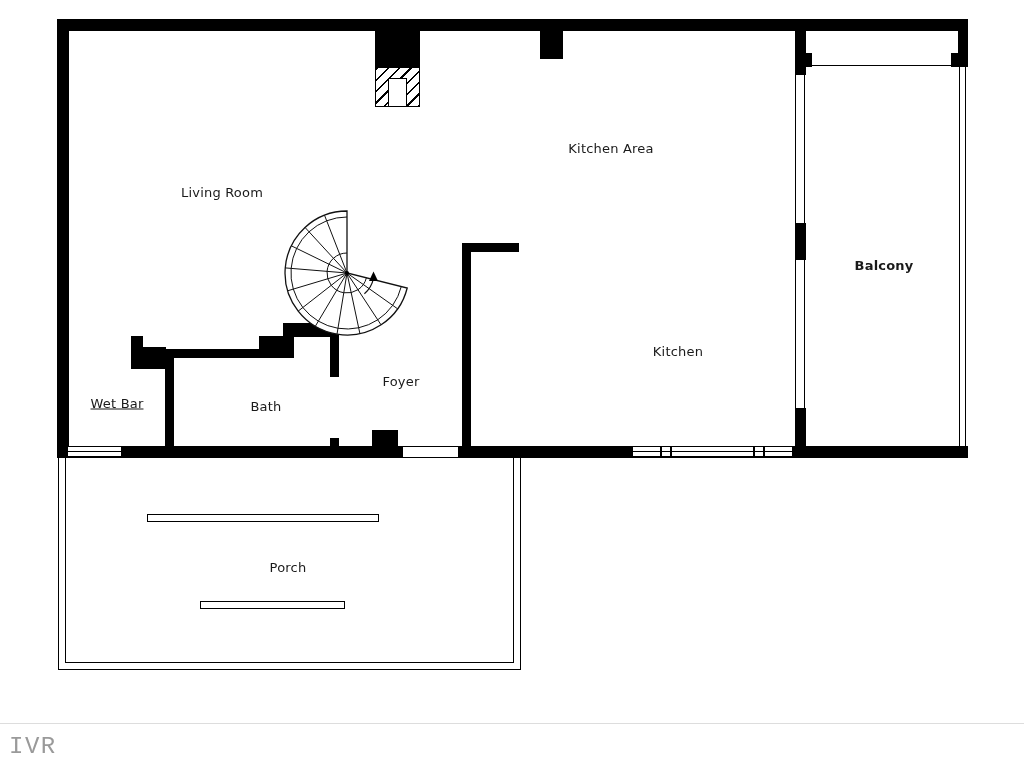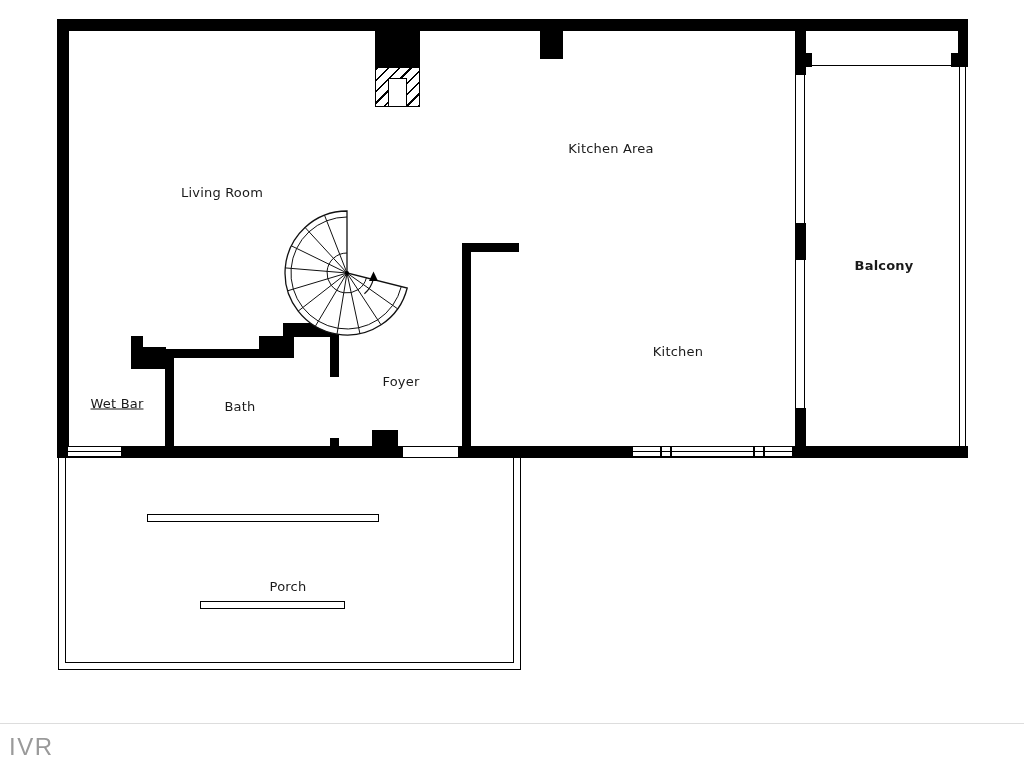--- a/index.html
+++ b/index.html
@@ -25,21 +25,21 @@
     background:repeating-linear-gradient(135deg,#000 0 1.5px,transparent 1.5px 8px);
   }
   .firebox{position:absolute;background:#fff;border:1.5px solid #000;box-sizing:border-box;}
   .footer-line{position:absolute;left:0;top:723px;width:1024px;height:1px;background:#ddd;}
   .disclaimer{
     position:absolute;left:50%;top:735px;transform:translateX(-50%);
     font-family:"Liberation Sans", sans-serif;font-size:11px;color:#222;white-space:nowrap;
   }
   .watermark{
     position:absolute;left:9px;top:733px;font-size:24px;color:#9a9a9a;
-    letter-spacing:1.5px;font-family:Liberation Sans, sans-serif;
+    letter-spacing:1.5px;font-family:Liberation Mono, monospace;
   }
 </style>
 </head>
 <body>
 
 <div class="canvas">
 
   <div class="thin" style="left:795px;top:75px;width:1px;height:333px;"></div>
   <div class="thin" style="left:804px;top:75px;width:1px;height:333px;"></div>
   <div class="thin" style="left:806px;top:65px;width:152px;height:1px;"></div>
@@ -115,20 +115,20 @@
     <path d="M 82.4 85.7 A 27 27 0 0 0 91.4 70.6" fill="none" stroke="#111" stroke-width="1.2"></path>
     <polygon points="91.5,63.5 87,73 96,73" fill="#000"></polygon>
     <circle cx="65" cy="65" r="2" fill="#000"></circle>
   </svg>
 
   <div class="room-label" style="left:222px;top:192px;">Living Room</div>
   <div class="room-label" style="left:611px;top:148px;">Kitchen Area</div>
   <div class="room-label" style="left:884px;top:265px;font-weight:bold;">Balcony</div>
   <div class="room-label" style="left:638px;top:351px;margin-left:40px;">Kitchen</div>
   <div class="room-label" style="left:401px;top:381px;">Foyer</div>
-  <div class="room-label" style="left:240px;top:406px;">Bath</div>
+  <div class="room-label" style="left:266px;top:406px;">Bath</div>
   <div class="room-label" style="left:117px;top:403px;text-decoration:underline;">Wet Bar</div>
-  <div class="room-label" style="left:288px;top:586px;">Porch</div>
+  <div class="room-label" style="left:288px;top:567px;">Porch</div>
 
   <div class="footer-line"></div>
   <div class="watermark">IVR</div>
 
 </div>
 
 </body></html>

